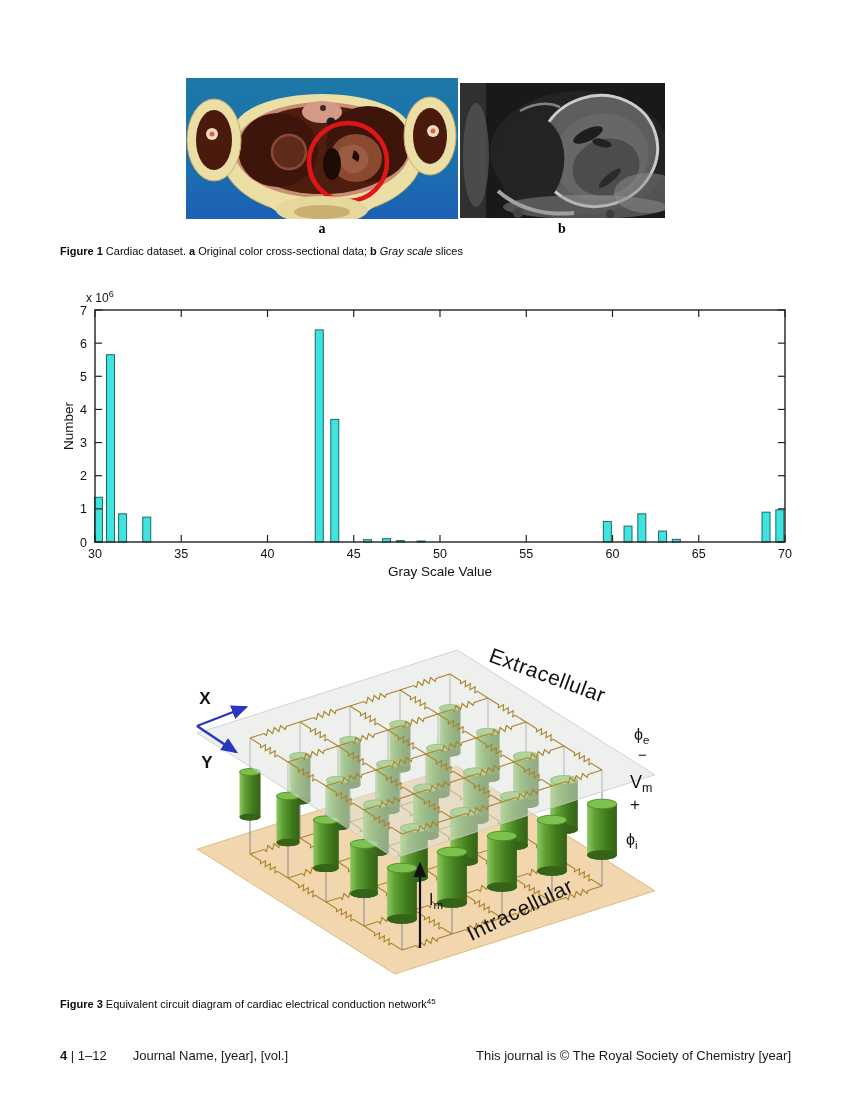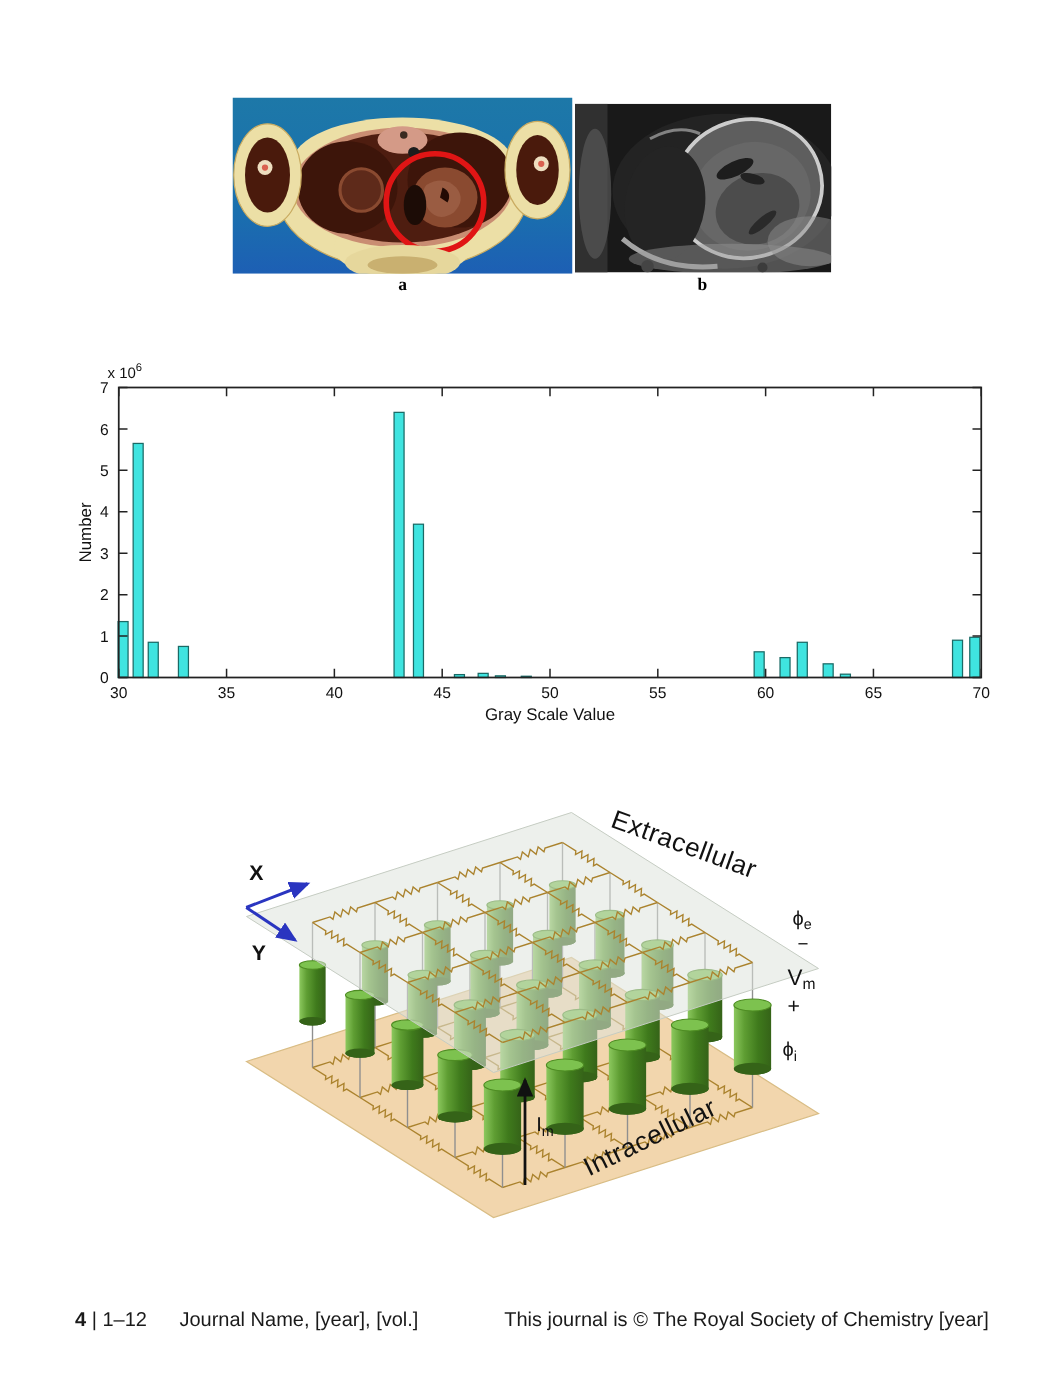--- a/index.html
+++ b/index.html
@@ -16,21 +16,21 @@
     font-size:14px;color:#000;text-align:center;width:20px;
   }
   .caption{
     position:absolute;left:60px;margin:0;font-size:11px;line-height:14px;color:#0a0a0a;width:740px;
   }
   .caption span{white-space:pre-wrap;}
   .caption .b{font-weight:bold;}
   .caption .i{font-style:italic;}
   .caption sup{font-size:8px;vertical-align:4px;}
   .footer{
-    position:absolute;top:1048px;font-size:16px;color:#1a1a1a;
+    position:absolute;top:1048px;font-size:13px;color:#1a1a1a;
   }
   .footer-left{left:60px;}
   .footer-right{right:59px;}
   .footer .pgnum{font-weight:bold;}
   .footer .gap{display:inline-block;width:26px;}
 </style>
 </head>
 <body>
 
 <div class="page">
@@ -100,20 +100,23 @@
 
     <ellipse cx="125" cy="124" rx="82" ry="12" fill="#9a9a9a" opacity="0.45"></ellipse>
     <ellipse cx="188" cy="110" rx="34" ry="20" fill="#8d8d8d" opacity="0.5"></ellipse>
     <circle cx="58" cy="130" r="5" fill="#444444"></circle>
     <circle cx="150" cy="131" r="4" fill="#3c3c3c"></circle>
   </svg>
 
   <div class="panel-label" style="left:312px;top:221px">a</div>
   <div class="panel-label" style="left:552px;top:221px">b</div>
 
+  <p class="caption" style="top:244px">
+    <span class="b">Figure 1</span><span> Cardiac dataset. </span><span class="b">a</span><span> Original color cross-sectional data; </span><span class="b">b</span><span class="i"> Gray scale</span><span> slices</span>
+  </p>
 
   <svg id="histogram-svg" class="abs" style="left:60px;top:290px" width="740" height="295" viewBox="0 0 740 295">
       <rect x="34.44999999999999" y="207.25714285714287" width="8" height="44.74285714285713" fill="#3fe4e0" stroke="#1a6a66" stroke-width="1"></rect>
       <rect x="46.52499999999998" y="64.74285714285713" width="8" height="187.25714285714287" fill="#3fe4e0" stroke="#1a6a66" stroke-width="1"></rect>
       <rect x="58.60000000000002" y="223.82857142857142" width="8" height="28.171428571428578" fill="#3fe4e0" stroke="#1a6a66" stroke-width="1"></rect>
       <rect x="82.75" y="227.14285714285714" width="8" height="24.85714285714286" fill="#3fe4e0" stroke="#1a6a66" stroke-width="1"></rect>
       <rect x="255.25" y="39.88571428571427" width="8" height="212.11428571428573" fill="#3fe4e0" stroke="#1a6a66" stroke-width="1"></rect>
       <rect x="270.775" y="129.37142857142857" width="8" height="122.62857142857143" fill="#3fe4e0" stroke="#1a6a66" stroke-width="1"></rect>
       <rect x="303.54999999999995" y="249.68" width="8" height="2.319999999999993" fill="#3fe4e0" stroke="#1a6a66" stroke-width="1"></rect>
       <rect x="322.525" y="248.68571428571428" width="8" height="3.3142857142857167" fill="#3fe4e0" stroke="#1a6a66" stroke-width="1"></rect>
@@ -414,19 +417,22 @@
       <text x="207" y="768" font-size="17" font-weight="bold" fill="#2a35c0" text-anchor="middle">Y</text>
       <text x="545" y="682" font-size="21" fill="#2b2b2b" text-anchor="middle" letter-spacing="0.5" transform="rotate(20 545 682)">Extracellular</text>
       <text x="523" y="916" font-size="21" fill="#2b2b2b" text-anchor="middle" letter-spacing="0.5" transform="rotate(-26 523 916)">Intracellular</text>
       <text x="634" y="740" font-size="16" fill="#222">ϕ<tspan dy="3.5" font-size="11.5">e</tspan></text>
       <text x="638" y="760" font-size="15" fill="#d98a35">−</text>
       <text x="630" y="788" font-size="18" fill="#111">V<tspan dy="3.5" font-size="12.5">m</tspan></text>
       <text x="630" y="810" font-size="17" fill="#d98a35">+</text>
       <text x="626" y="845" font-size="16" fill="#222">ϕ<tspan dy="3.5" font-size="11.5">i</tspan></text>
     </svg>
 
+  <p class="caption" style="top:995px">
+    <span class="b">Figure 3</span><span> Equivalent circuit diagram of cardiac electrical conduction network</span><sup>45</sup>
+  </p>
 
   <div class="footer footer-left">
     <span class="pgnum">4</span><span style="white-space:pre"> | </span><span>1–12</span><span class="gap"></span><span>Journal Name, [year], [vol.]</span>
   </div>
   <div class="footer footer-right">This journal is © The Royal Society of Chemistry [year]</div>
 
 </div>
 
 </body></html>

